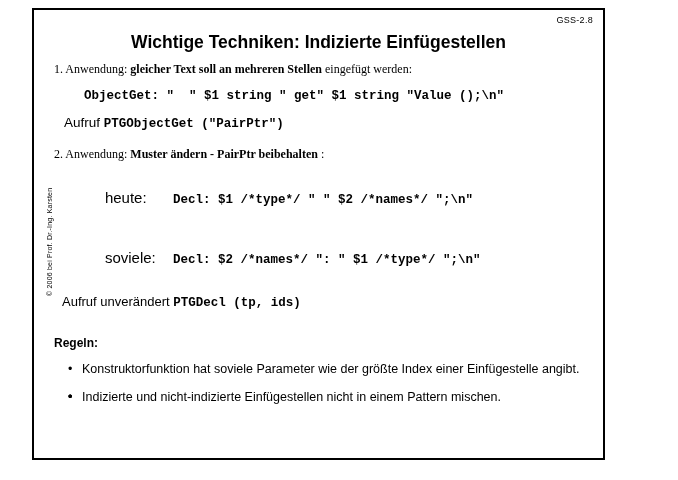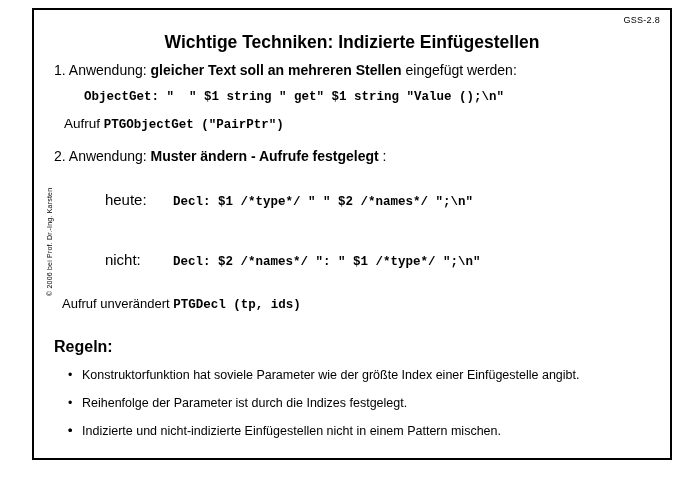--- a/index.html
+++ b/index.html
@@ -14,21 +14,21 @@
     position: relative;
     width: 678px;
     height: 480px;
     background: #ffffff;
     overflow: hidden;
   }
   .frame {
     position: absolute;
     left: 32px;
     top: 8px;
-    width: 640px;
+    width: 573px;
     height: 452px;
     border: 2px solid #000000;
     box-sizing: border-box;
     background: #ffffff;
   }
   .slide-id {
     position: absolute;
     right: 10px;
     top: 5px;
     font-size: 9px;
@@ -67,22 +67,23 @@
     font-weight: bold;
     font-size: 12.5px;
   }
   .b { font-weight: bold; }
   .row-head {
     font-size: 13.5px;
     margin-bottom: 14px;
   }
   .row-head .mono { font-size: 13px; }
   .anwendung {
-    font-size: 14px;
+    font-size: 12px;
     margin-bottom: 12px;
+    font-family: Liberation Serif, serif;
   }
   .code-line {
     margin-left: 30px;
     margin-bottom: 12px;
     white-space: pre;
   }
   .aufruf {
     margin-left: 10px;
     font-size: 13.5px;
     margin-bottom: 16px;
@@ -99,21 +100,21 @@
     width: 68px;
     font-family: "Liberation Sans", sans-serif;
     font-size: 15px;
   }
   .aufruf2 {
     margin-left: 8px;
     font-size: 13px;
     margin-bottom: 18px;
   }
   .regeln-title {
-    font-size: 16px;
+    font-size: 12px;
     font-weight: bold;
     margin-top: 26px;
     margin-bottom: 12px;
   }
   .rule {
     position: relative;
     font-size: 12.5px;
     margin-left: 14px;
     padding-left: 14px;
     margin-bottom: 13px;
@@ -145,46 +146,45 @@
 
       <div class="code-line mono">ObjectGet: "  " $1 string " get" $1 string "Value ();\n"</div>
 
       <div class="aufruf">
         <span>Aufruf</span>
         <span class="mono">PTGObjectGet ("PairPtr")</span>
       </div>
 
       <div class="anwendung">
         <span>2. Anwendung:</span>
-        <span class="b">Muster ändern - Aufrufe festgelegt</span>
+        <span class="b">Muster ändern - PairPtr beibehalten</span>
         <span>:</span>
       </div>
 
       <div class="kv">
         <span class="label">heute:</span><span class="mono">Decl: $1 /*type*/ " " $2 /*names*/ ";\n"</span>
       </div>
 
       <div class="kv">
-        <span class="label">nicht:</span><span class="mono">Decl: $2 /*names*/ ": " $1 /*type*/ ";\n"</span>
+        <span class="label">soviele:</span><span class="mono">Decl: $2 /*names*/ ": " $1 /*type*/ ";\n"</span>
       </div>
 
       <div class="aufruf2">
         <span>Aufruf unverändert</span>
         <span class="mono">PTGDecl (tp, ids)</span>
       </div>
 
       <div class="regeln-title">Regeln:</div>
 
       <div class="rule">
         <span class="bullet">•</span>
         <span>Konstruktorfunktion hat soviele Parameter wie der größte Index einer Einfügestelle angibt.</span>
       </div>
       <div class="rule">
         <span class="bullet">•</span>
-        <span>Reihenfolge der Parameter ist durch die Indizes festgelegt.</span>
       </div>
       <div class="rule">
         <span class="bullet">•</span>
       </div>
       <div class="rule">
         <span class="bullet">•</span>
         <span>Indizierte und nicht-indizierte Einfügestellen nicht in einem Pattern mischen.</span>
       </div>
 
     </div>

